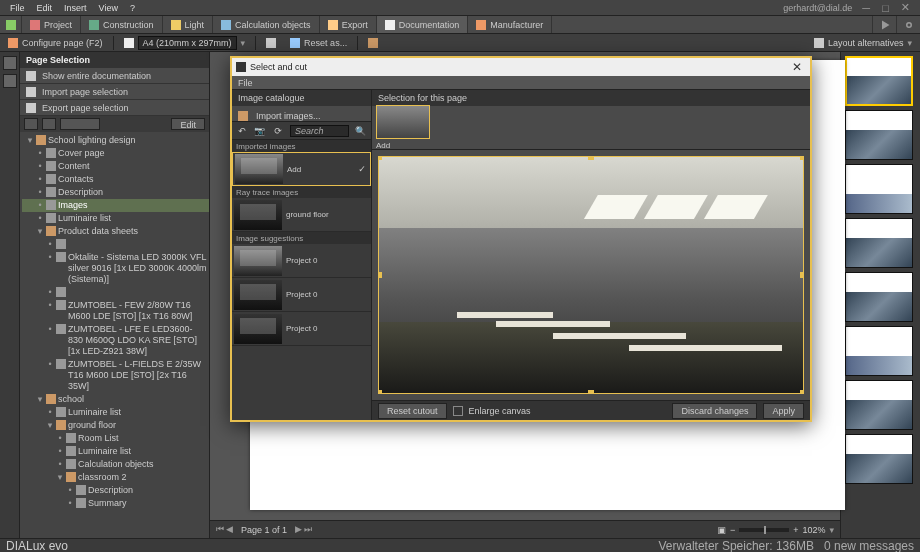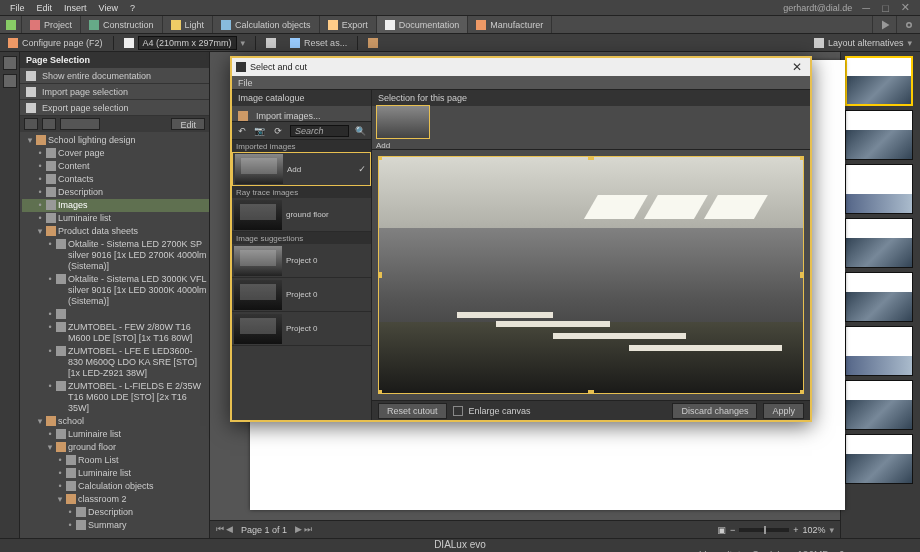--- a/index.html
+++ b/index.html
@@ -115,21 +115,21 @@
 .handle.tm{top:-3px;left:50%;margin-left:-3px;}
 .handle.bm{bottom:-3px;left:50%;margin-left:-3px;}
 .handle.lm{left:-3px;top:50%;margin-top:-3px;}
 .handle.rm{right:-3px;top:50%;margin-top:-3px;}
 .mfooter{height:20px;background:#333;display:flex;align-items:center;padding:0 6px;gap:6px;border-top:1px solid #222;}
 .mfooter .btn{background:#555;border:1px solid #222;padding:2px 8px;cursor:pointer;font-size:9px;}
 .mfooter .spacer{flex:1;}
 .mfooter .cb{width:10px;height:10px;border:1px solid #888;display:inline-block;}
 
 
-.status{height:14px;background:#3a3a3a;border-top:1px solid #222;display:flex;align-items:center;padding:0 6px;font-size:10px;flex-direction:column;}
+.status{height:14px;background:#3a3a3a;border-top:1px solid #222;display:flex;align-items:center;padding:0 6px;font-size:12px;}
 .status .right{margin-left:auto;display:flex;gap:10px;color:#aaa;align-items:center;}
 </style>
 </head>
 <body>
 
 <div class="menubar">
   <span class="menu-item">File</span>
   <span class="menu-item">Edit</span>
   <span class="menu-item">Insert</span>
   <span class="menu-item">View</span>
@@ -283,21 +283,20 @@
           <span style="white-space: normal;">Luminaire list</span>
         </div>
         <div class="tn" style="padding-left: 14px;">
           <span class="tw">▾</span>
           <span class="fic folder"></span>
           <span style="white-space: normal;">Product data sheets</span>
         </div>
         <div class="tn" style="padding-left: 24px;">
           <span class="tw">•</span>
           <span class="fic page"></span>
-          <span style="white-space: normal;">Oktalite - Sistema LED 2700K SP silver 9016 [1x LED 2700K 4000lm (Sistema)]</span>
         </div>
         <div class="tn" style="padding-left: 24px;">
           <span class="tw">•</span>
           <span class="fic page"></span>
           <span style="white-space: normal;">Oktalite - Sistema LED 3000K VFL silver 9016 [1x LED 3000K 4000lm (Sistema)]</span>
         </div>
         <div class="tn" style="padding-left: 24px;">
           <span class="tw">•</span>
           <span class="fic page"></span>
         </div>

